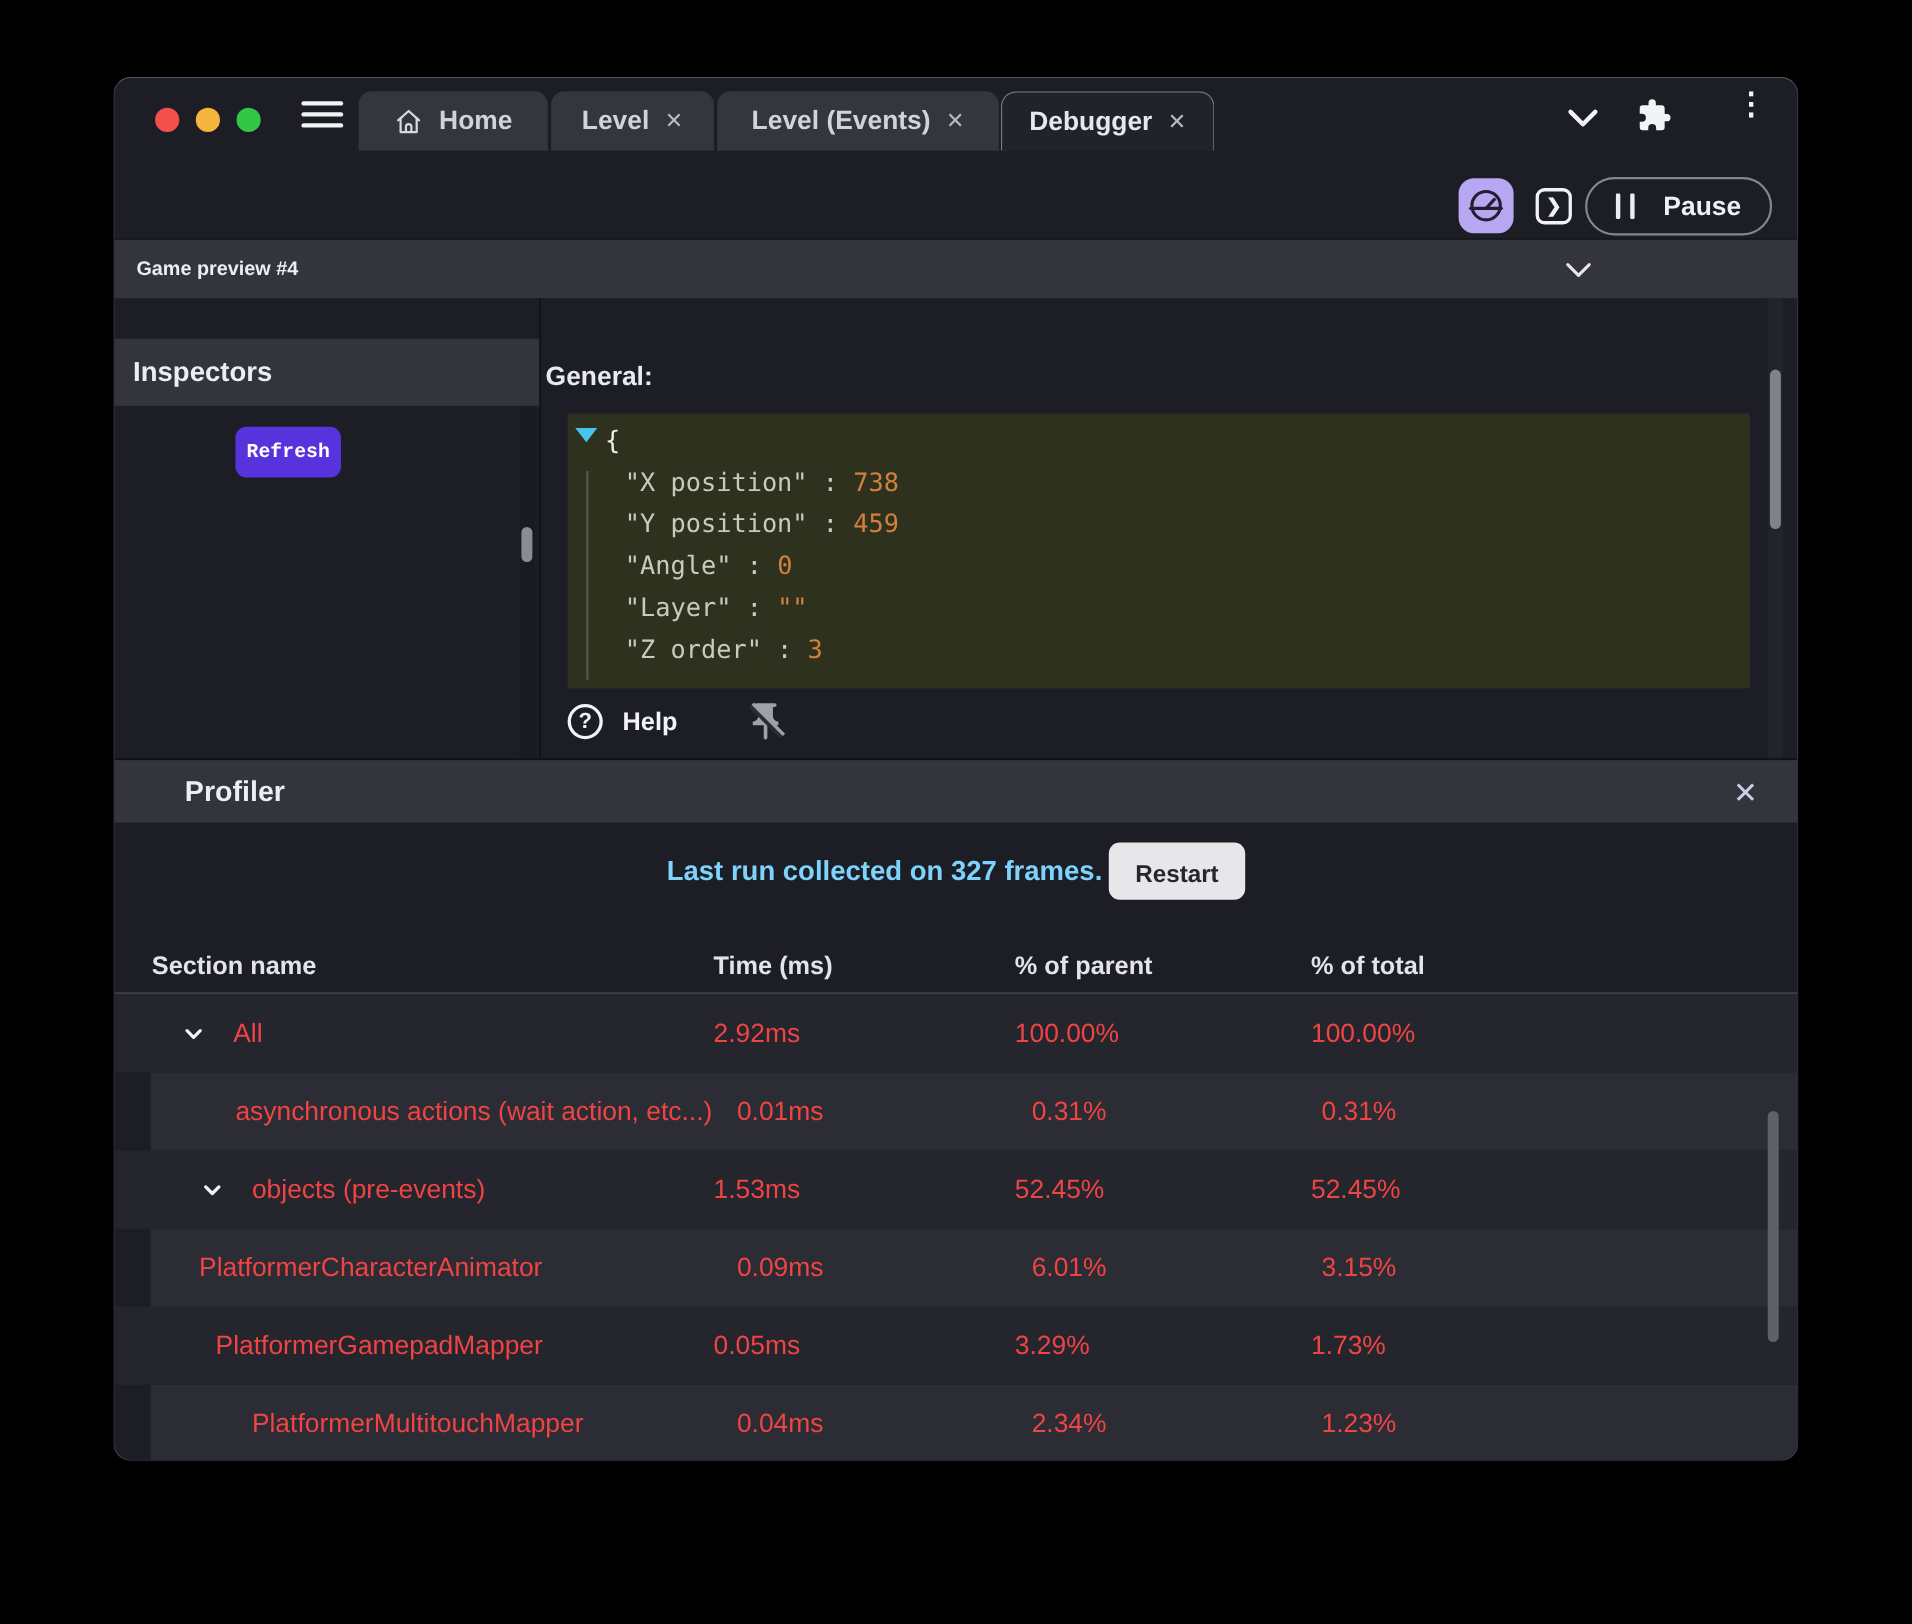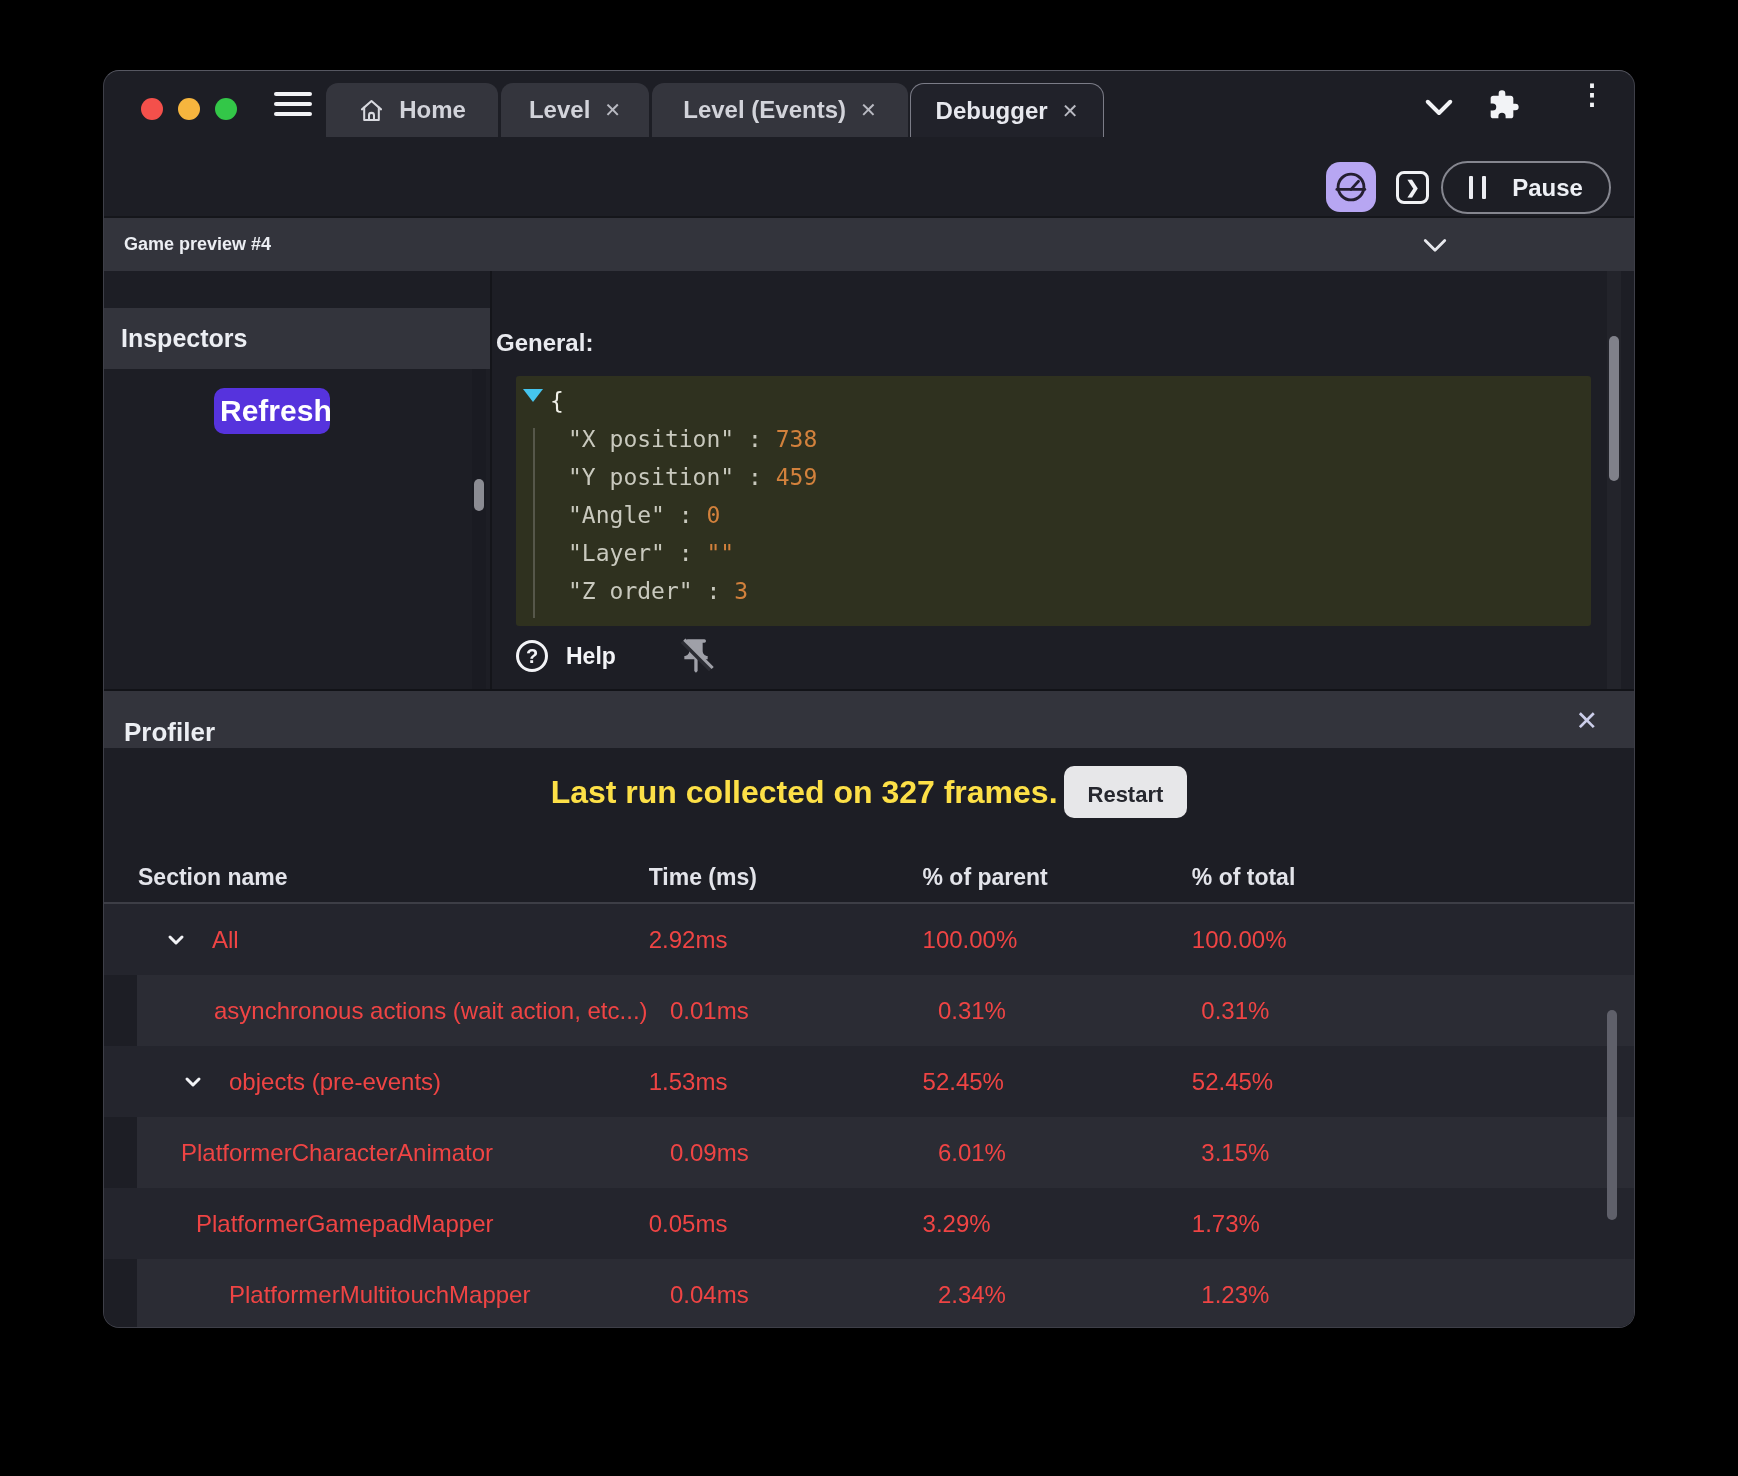--- a/index.html
+++ b/index.html
@@ -51,23 +51,23 @@
     border-top:2px solid #15161b;box-sizing:border-box;display:flex;align-items:center;}
   .preview-title{font-size:18px;font-weight:700;color:#eceef3;margin-left:20px;}
   .preview-chevron{position:absolute;right:186px;top:18px;width:26px;height:20px;}
 
   
   .main{position:absolute;left:0;top:200px;width:100%;height:418px;}
   .vdiv{position:absolute;left:386px;top:0;width:2px;height:100%;background:#14151a;}
   .inspectors-header{position:absolute;left:0;top:37px;width:386px;height:61px;background:#33343c;
     display:flex;align-items:center;}
   .inspectors-title{font-size:25px;font-weight:700;color:#eceef3;margin-left:17px;}
-  .refresh-btn{position:absolute;left:110px;top:117px;width:116px;height:46px;background:var(--refresh-purple);
-    border:none;border-radius:10px;color:#fff;font-size:30px;font-weight:700;cursor:pointer;
-    font-family:Liberation Sans, sans-serif;}
+  .refresh-btn{position:absolute;left:110px;top:117px;width:96px;height:46px;background:var(--refresh-purple);
+    border:none;border-radius:10px;color:#fff;font-size:18px;font-weight:700;cursor:pointer;
+    font-family:Liberation Mono, monospace;}
   .tree{position:absolute;left:0;top:176px;width:370px;text-align:center;}
   .tree-item{font-size:24px;color:#e2e3e9;height:54px;line-height:54px;cursor:pointer;position:relative;}
   .lscroll-track{position:absolute;left:368px;top:98px;width:14px;height:320px;background:#1a1b22;}
   .lscroll-thumb{position:absolute;left:370px;top:208px;width:10px;height:32px;background:#8b8c93;border-radius:5px;}
 
   .general-title{position:absolute;left:392px;top:58px;font-size:24px;font-weight:600;color:#e9eaef;}
   .codeblock{position:absolute;left:412px;top:105px;width:1075px;height:250px;background:#2f311f;
     border-radius:3px;box-sizing:border-box;}
   .code-tri{position:absolute;left:7px;top:13px;width:0;height:0;border-left:10px solid transparent;
     border-right:10px solid transparent;border-top:13px solid var(--triangle-cyan);cursor:pointer;}
@@ -82,26 +82,26 @@
   .help-row{position:absolute;left:412px;top:362px;height:46px;display:flex;align-items:center;gap:18px;}
   .q-icon{width:32px;height:32px;border:3px solid #f2f3f6;border-radius:50%;box-sizing:border-box;
     color:#f2f3f6;font-size:20px;font-weight:700;display:flex;align-items:center;justify-content:center;cursor:pointer;}
   .help-label{font-size:23px;font-weight:700;color:#f2f3f6;}
   .pin-icon{width:40px;height:40px;margin-left:42px;cursor:pointer;}
   .rscroll-track{position:absolute;left:1503px;top:0;width:14px;height:100%;background:#23242b;}
   .rscroll-thumb{position:absolute;left:1505px;top:65px;width:10px;height:145px;background:#80818a;border-radius:5px;}
 
   
   .profiler-header{position:absolute;left:0;top:618px;width:100%;height:59px;background:#33343c;
-    border-top:2px solid #121318;box-sizing:border-box;display:flex;align-items:flex-end;}
+    border-top:2px solid #121318;box-sizing:border-box;display:flex;align-items:center;padding-left:44px;}
   .profiler-title{font-size:26px;font-weight:700;color:#eceef3;margin-left:20px;}
   .profiler-close{position:absolute;right:36px;top:14px;font-size:27px;color:#ccceea;cursor:pointer;}
   .profiler-body{position:absolute;left:0;top:677px;width:100%;height:581px;background:#1d1e25;}
   .status-row{position:absolute;left:0;top:16px;width:100%;height:56px;display:flex;align-items:center;justify-content:center;}
-  .status-text{font-size:32px;font-weight:700;color:#fde047;}
+  .status-text{font-size:25px;font-weight:700;color:#7dd3fc;}
   .restart-btn{margin-left:6px;background:var(--restart-bg);color:#26272e;font-size:22px;font-weight:700;
     border:none;border-radius:10px;height:52px;padding:16px 24px;cursor:pointer;font-family:"Liberation Sans",sans-serif;}
   .ptable{position:absolute;left:0;top:104px;width:100%;}
   .pgrid{display:grid;grid-template-columns:35.6% 17.9% 17.6% 28.9%;align-items:center;}
   .phead{height:50px;border-bottom:2px solid #3d3e46;}
   .phead span{font-size:23px;font-weight:700;color:#e3e4ea;}
   .phead span:first-child{padding-left:34px;}
   .prow{height:71px;font-size:24px;color:#ef4444;}
   .prow.even{background:#24252d;}
   .prow.odd{background:#2b2c34;margin-left:33px;}

